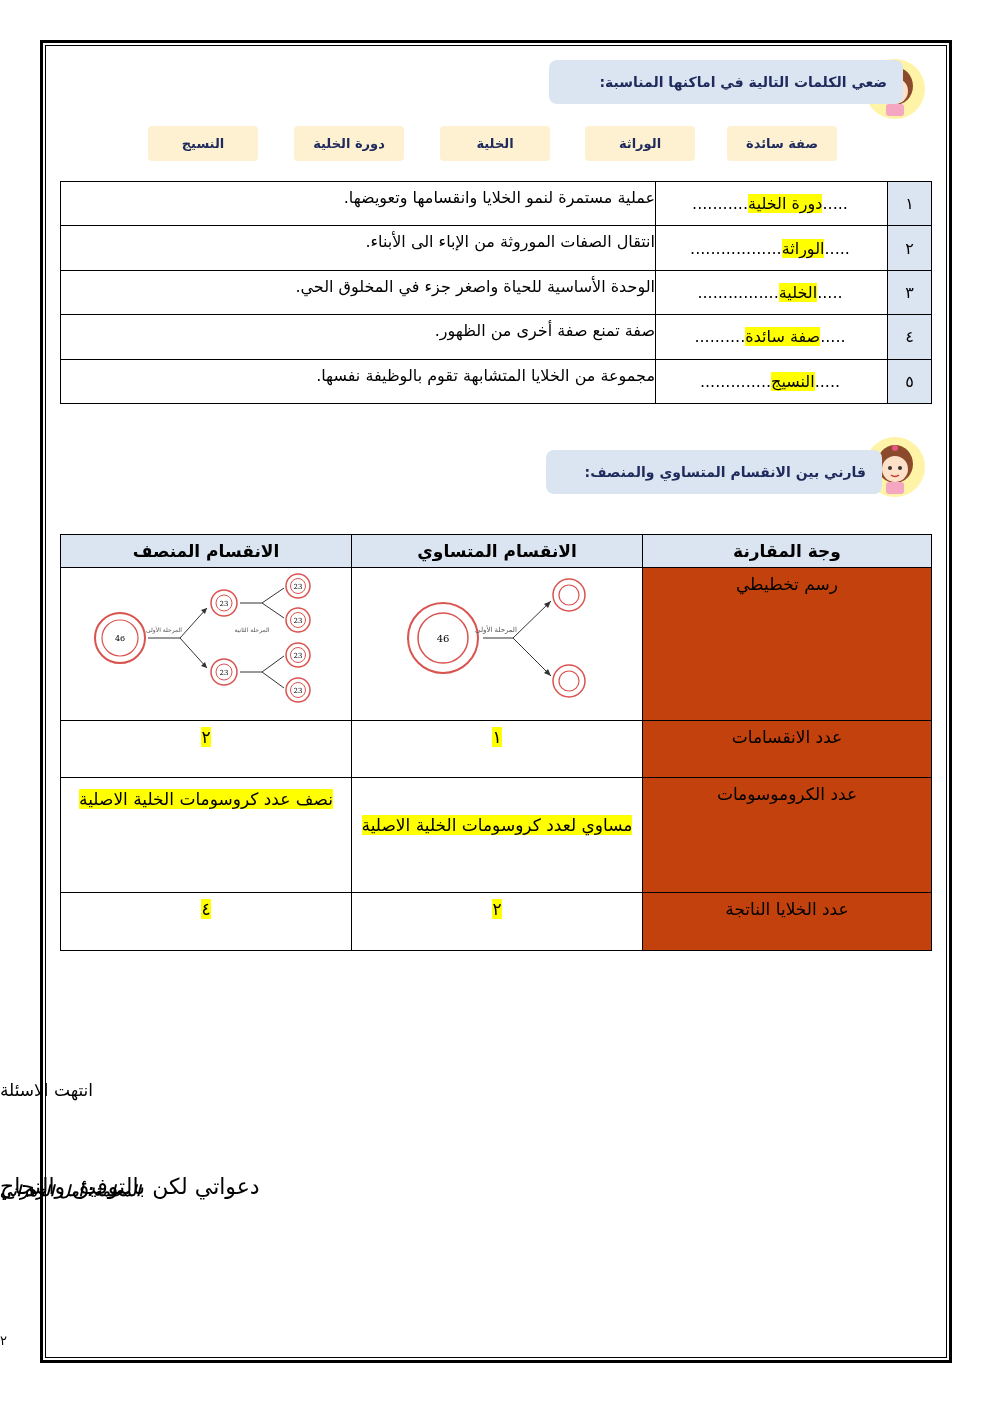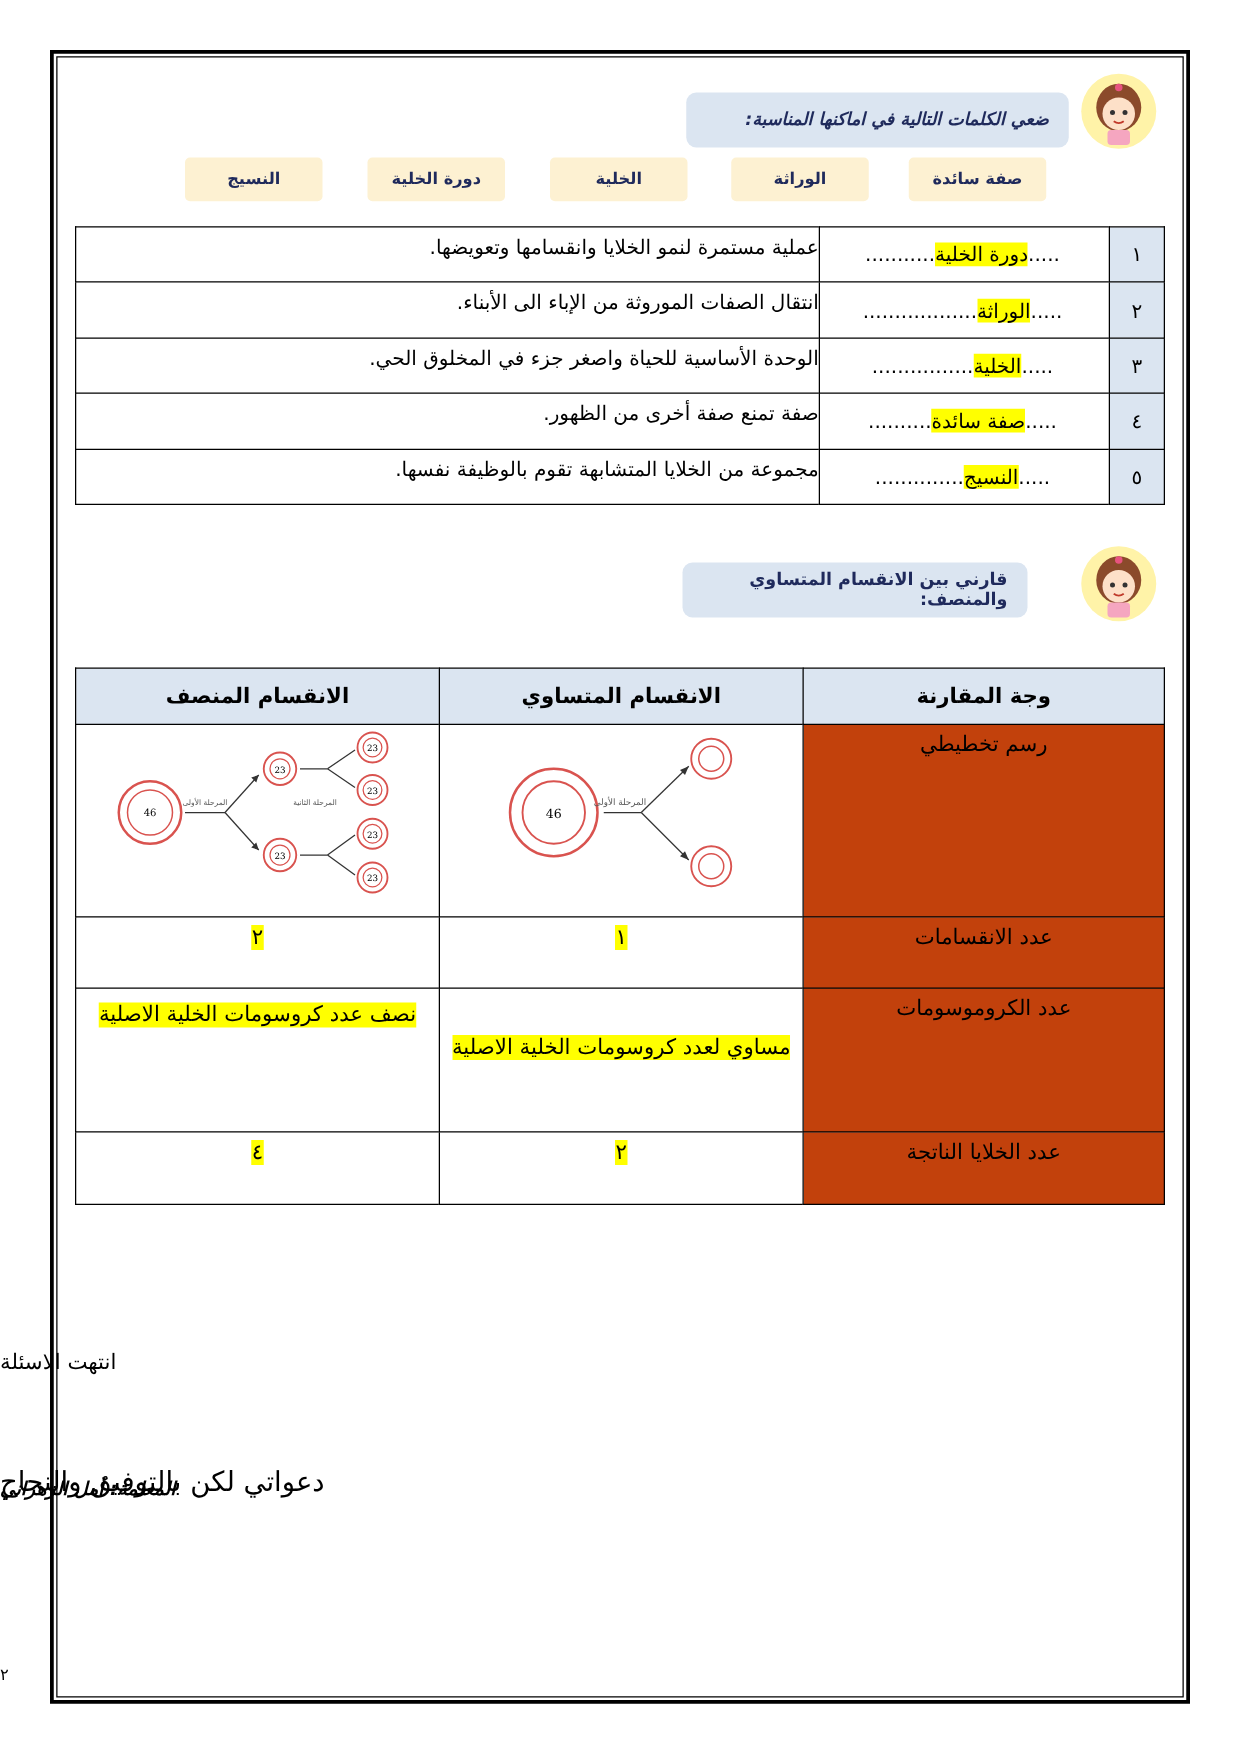--- a/index.html
+++ b/index.html
@@ -16,21 +16,21 @@
   td, th { border: 1px solid #000; box-sizing: border-box; }
 
   .q-table { left: 60px; top: 181px; width: 872px; direction: rtl; }
   .q-table td { height: 44.4px; font-size: 16px; }
   .q-num { width: 44px; background: #dbe5f1; text-align: center; font-size: 17px; }
   .q-ans { width: 232px; text-align: center; padding-right: 4px; font-size: 18px; white-space: nowrap; }
   .q-def { text-align: right; padding-right: 0; vertical-align: top; padding-top: 6px; }
   .hl { background: #ffff00; }
 
   .c-table { left: 60px; top: 534px; width: 872px; direction: rtl; }
-  .c-table th { background: #dbe5f1; height: 45px; font-size: 17px; font-weight: bold; }
+  .c-table th { background: #dbe5f1; height: 33px; font-size: 17px; font-weight: bold; }
   .c-table td { vertical-align: top; text-align: center; font-size: 17px; padding-top: 6px; }
   .c-label { background: #c2410c; width: 290px; }
   .c-col { width: 291px; }
 
   .end-text { position: absolute; left: 0; width: 992px; text-align: left; direction: rtl; }
 </style>
 </head>
 <body>
 
 <div class="frame-outer"></div>
@@ -41,21 +41,21 @@
     <circle cx="31" cy="31" r="30" fill="#fff3a8"></circle>
     <ellipse cx="31" cy="28" rx="18" ry="19" fill="#8b4a2b"></ellipse>
     <ellipse cx="31" cy="33" rx="13" ry="13" fill="#fde0c8"></ellipse>
     <circle cx="26" cy="32" r="2" fill="#333"></circle>
     <circle cx="36" cy="32" r="2" fill="#333"></circle>
     <path d="M27 39 Q31 42 35 39" stroke="#c0392b" stroke-width="1.5" fill="none"></path>
     <circle cx="31" cy="12" r="3" fill="#e75480"></circle>
     <rect x="22" y="46" width="18" height="12" rx="3" fill="#f5a6c0"></rect>
   </svg>
 </div>
-<div class="instr-box" style="left:549px; top:74px; width:306px;font-style:italic;">ضعي الكلمات التالية في اماكنها المناسبة:</div>
+<div class="instr-box" style="left:549px; top:60px; width:354px;">ضعي الكلمات التالية في اماكنها المناسبة:</div>
 
 <div class="word-btn" style="left:727px;">صفة سائدة</div>
 <div class="word-btn" style="left:585px;">الوراثة</div>
 <div class="word-btn" style="left:440px;">الخلية</div>
 <div class="word-btn" style="left:294px;">دورة الخلية</div>
 <div class="word-btn" style="left:148px;">النسيج</div>
 
 <table class="q-table">
   <tbody>
       <tr>
@@ -91,21 +91,21 @@
     <circle cx="31" cy="31" r="30" fill="#fff3a8"></circle>
     <ellipse cx="31" cy="28" rx="18" ry="19" fill="#8b4a2b"></ellipse>
     <ellipse cx="31" cy="33" rx="13" ry="13" fill="#fde0c8"></ellipse>
     <circle cx="26" cy="32" r="2" fill="#333"></circle>
     <circle cx="36" cy="32" r="2" fill="#333"></circle>
     <path d="M27 39 Q31 42 35 39" stroke="#c0392b" stroke-width="1.5" fill="none"></path>
     <circle cx="31" cy="12" r="3" fill="#e75480"></circle>
     <rect x="22" y="46" width="18" height="12" rx="3" fill="#f5a6c0"></rect>
   </svg>
 </div>
-<div class="instr-box" style="left:546px; top:450px; width:276px;text-align:right;">قارني بين الانقسام المتساوي والمنصف:</div>
+<div class="instr-box" style="left:546px; top:450px; width:336px;text-align:right;">قارني بين الانقسام المتساوي والمنصف:</div>
 
 <table class="c-table">
   <tbody>
       <tr>
     <th class="c-label" style="background:#dbe5f1;margin-left:38px;">وجة المقارنة</th>
     <th class="c-col">الانقسام المتساوي</th>
     <th class="c-col">الانقسام المنصف</th>
   </tr>
   <tr style="height:151px;">
     <td class="c-label">رسم تخطيطي</td>

